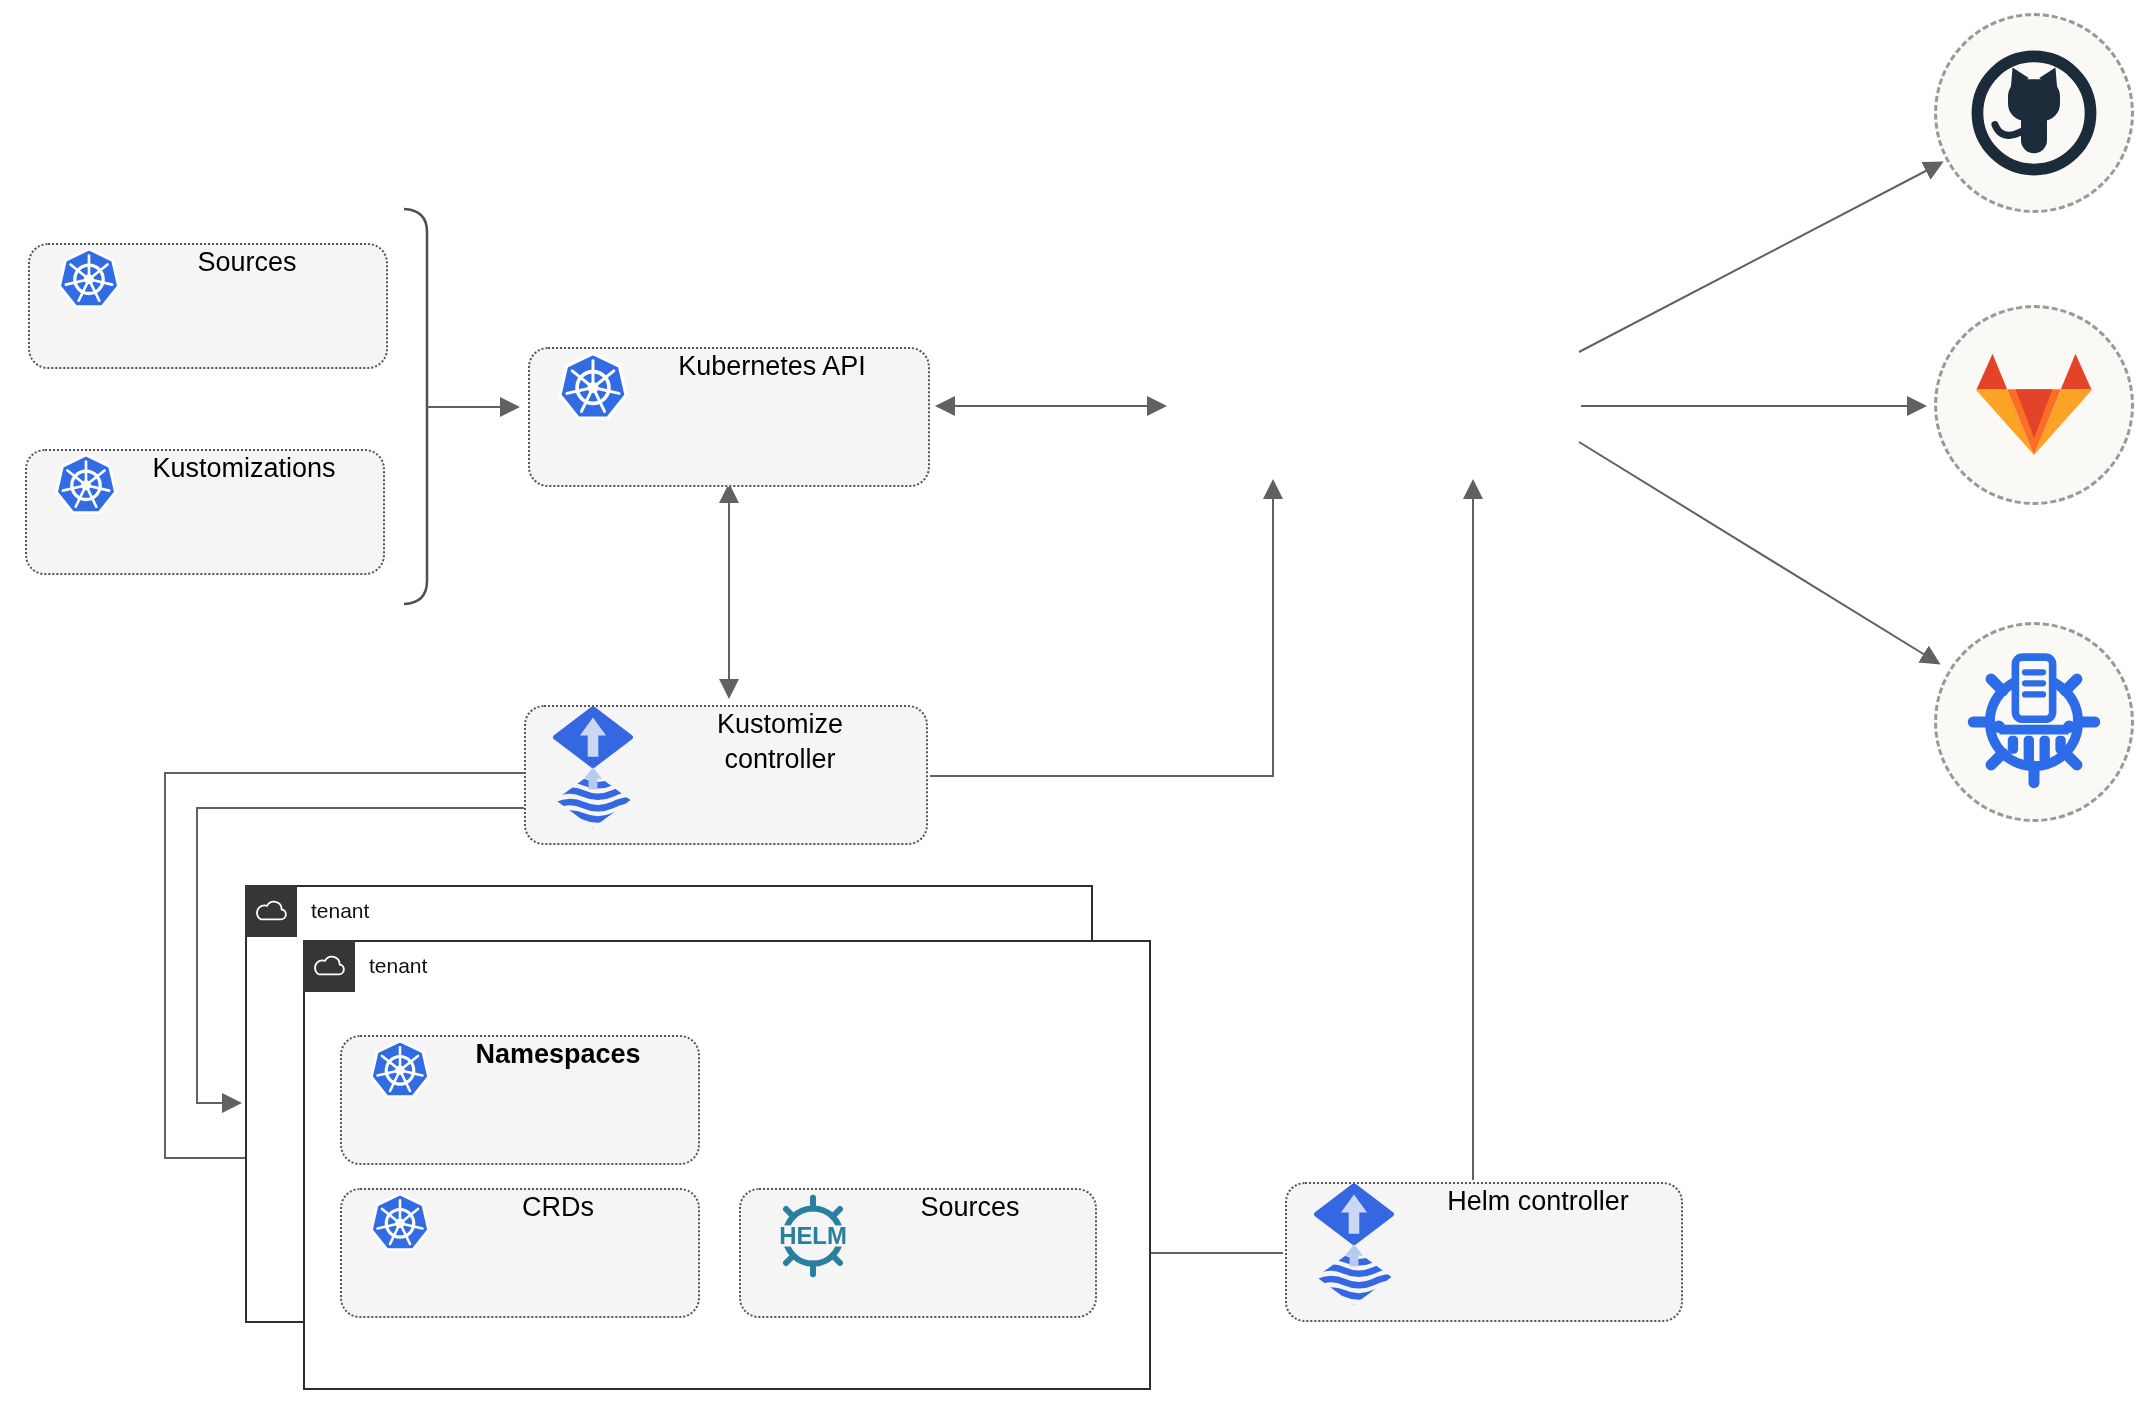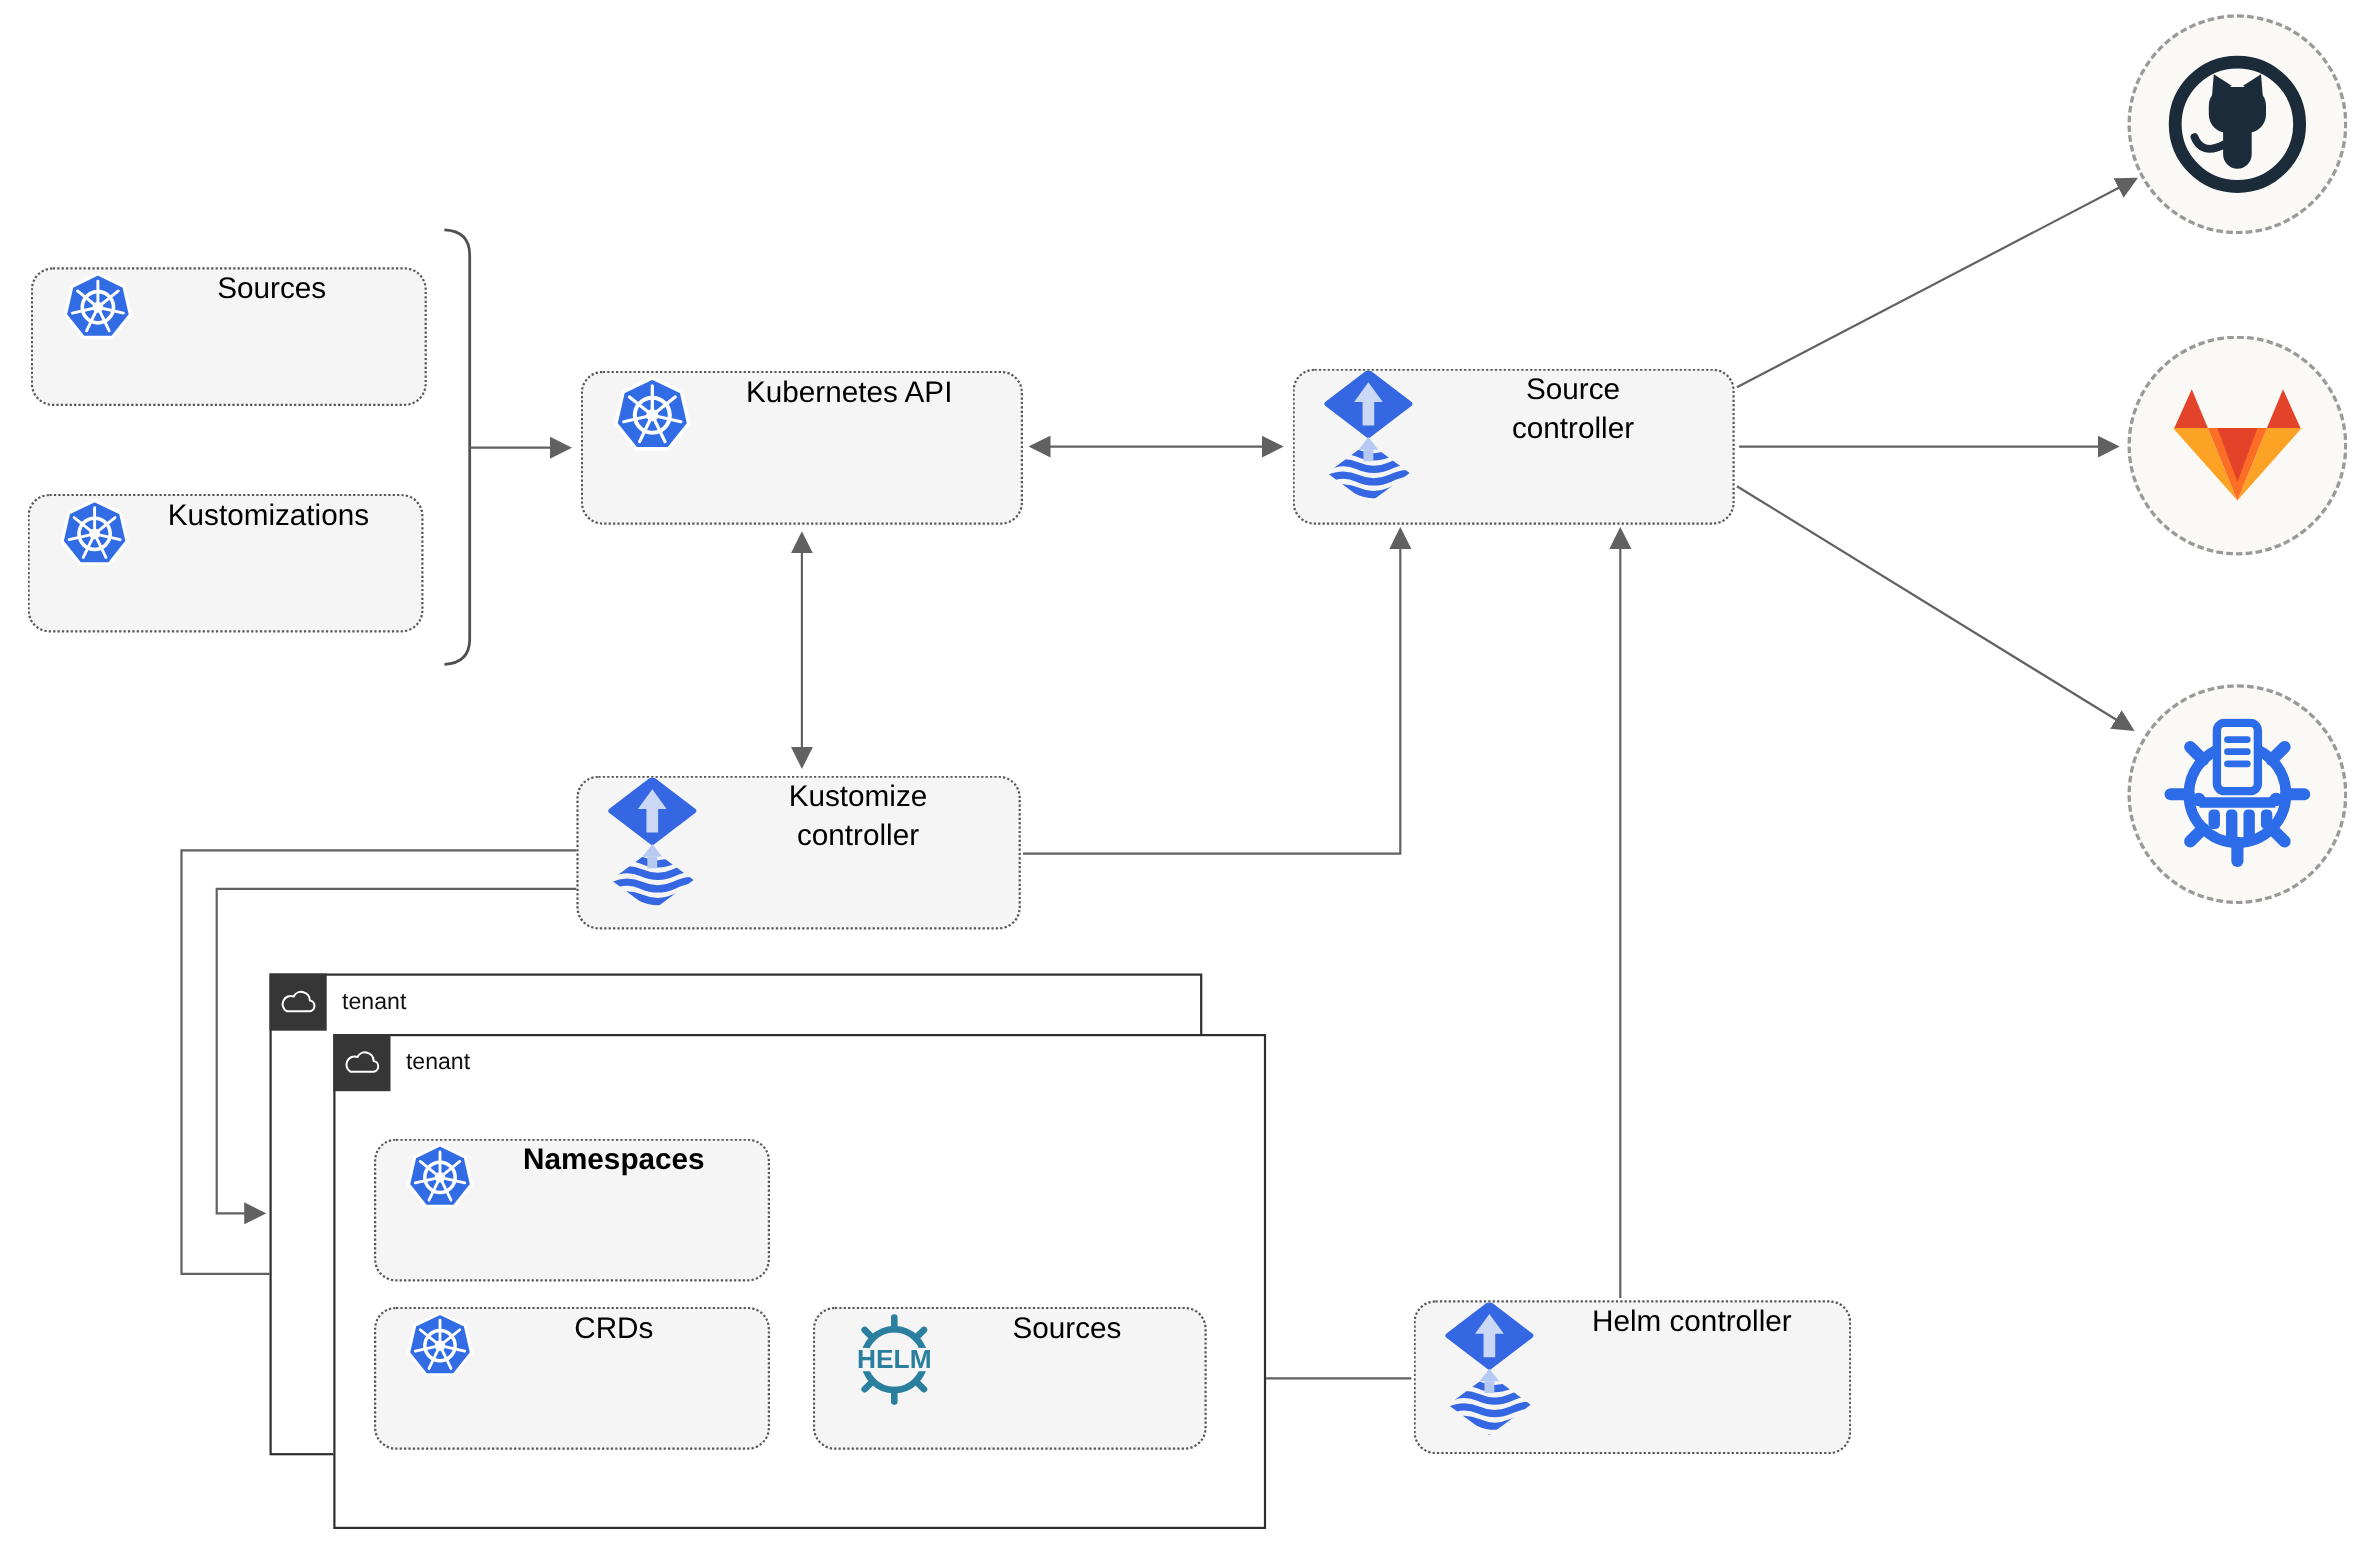--- a/index.html
+++ b/index.html
@@ -177,33 +177,27 @@
     <div class="label">Sources</div>
   </div>
 
   <div class="node" style="left:25px;top:449px;width:360px;height:126px;">
     <svg class="icon" width="66" height="66">
         <use href="#sym-k8s"></use>
       </svg>
     <div class="label">Kustomizations</div>
   </div>
 
-  <div class="node" style="left:528px;top:337px;width:402px;height:140px;">
+  <div class="node" style="left:528px;top:347px;width:402px;height:140px;">
     <svg class="icon" width="74" height="74">
         <use href="#sym-k8s"></use>
       </svg>
     <div class="label">Kubernetes API</div>
   </div>
 
-  <div class="node wrap" style="left:1175px;top:335px;width:402px;height:142px;">
-    <svg class="icon" width="82" height="124">
-        <use href="#sym-flux"></use>
-      </svg>
-    <div class="label">Source controller</div>
-  </div>
 
   <div class="node wrap" style="left:524px;top:705px;width:404px;height:140px;">
     <svg class="icon" width="82" height="124">
         <use href="#sym-flux"></use>
       </svg>
     <div class="label">Kustomize controller</div>
   </div>
 
   <div class="node wrap" style="left:1285px;top:1182px;width:398px;height:140px;">
     <svg class="icon" width="82" height="124">

